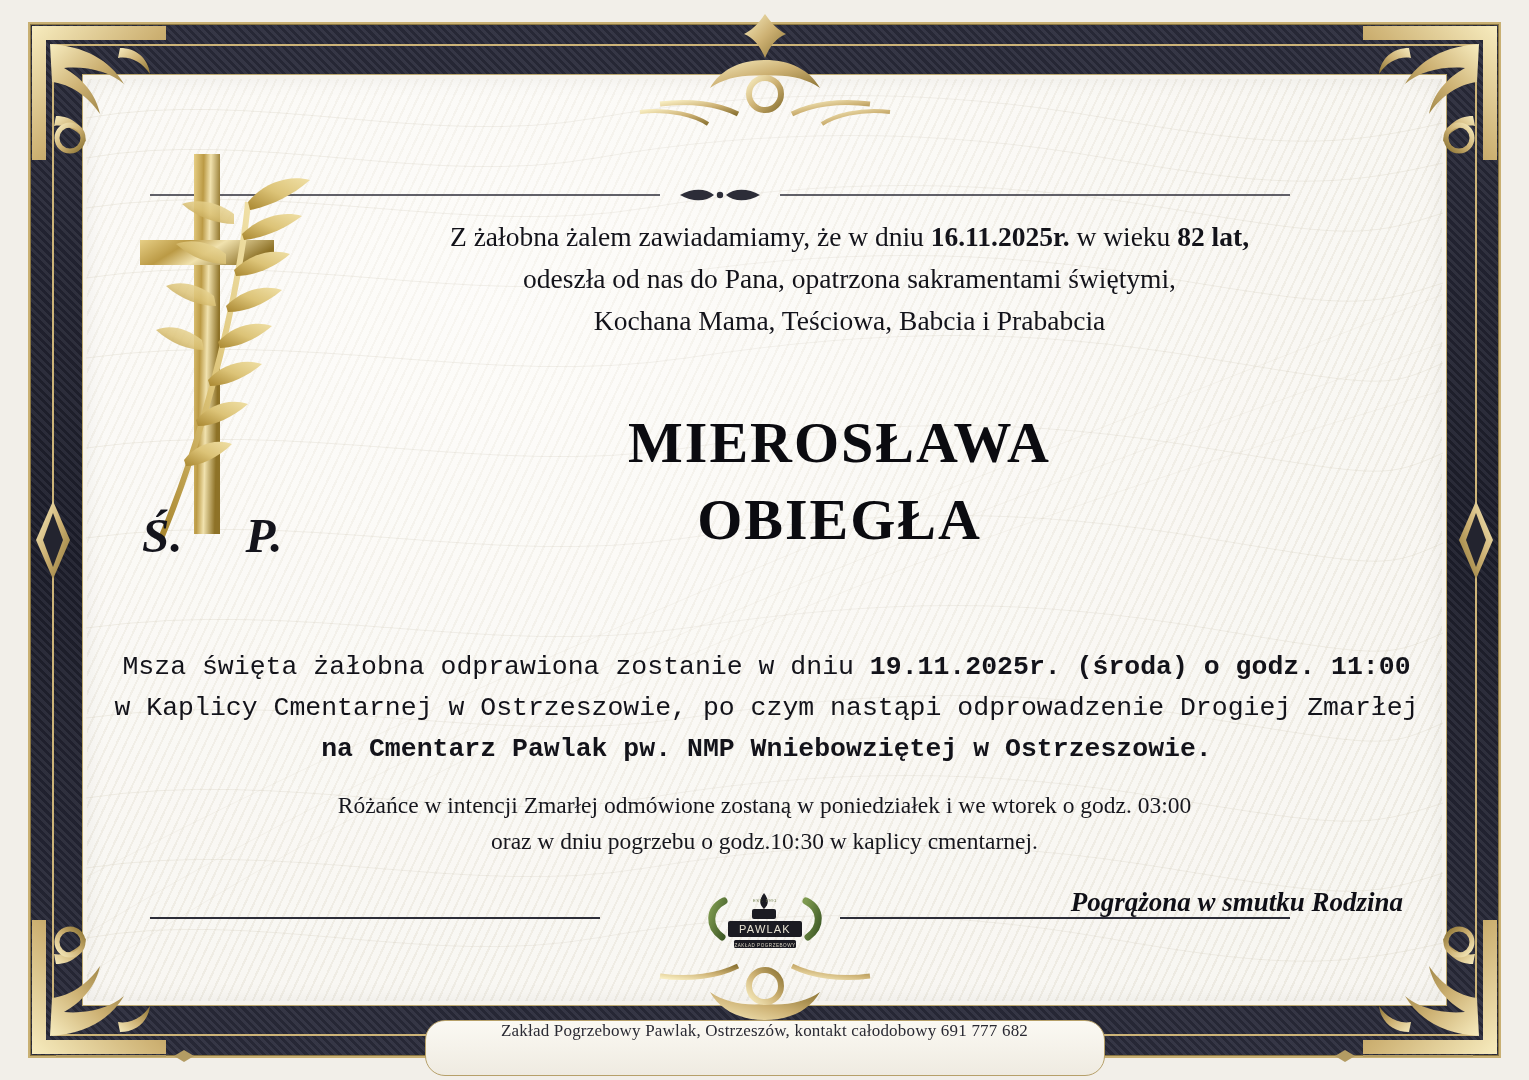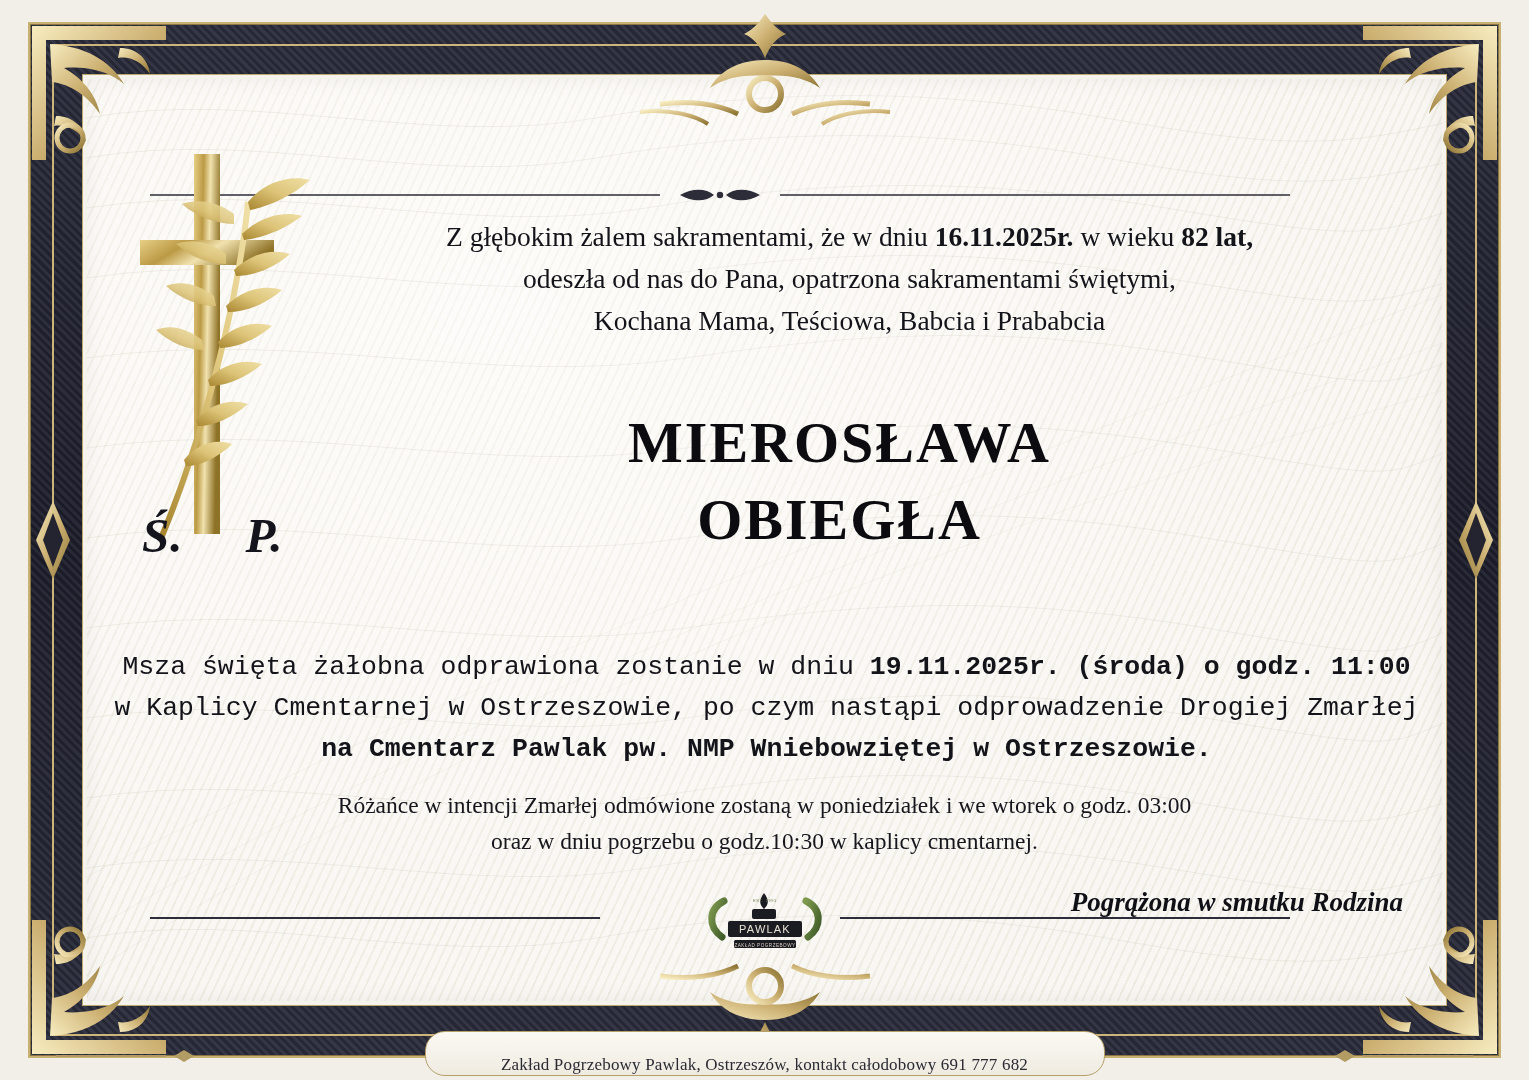--- a/index.html
+++ b/index.html
@@ -163,25 +163,25 @@
 
   .divider-bottom {
     position: absolute; left: 40px; right: 40px; bottom: 62px; height: 16px;
   }
 
   
   .footer-plaque {
     position: absolute;
     left: 50%; transform: translateX(-50%);
     bottom: 4px;
-    width: 680px; height: 45px;
+    width: 680px; height: 56px;
     border: 1px solid #b6a069;
     border-radius: 20px / 20px;
     background: linear-gradient(180deg,#fbf9f3,#efebe1);
-    display: flex; align-items: flex-end; justify-content: center;
+    display: flex; align-items: flex-start; justify-content: center;
   }
   .footer-plaque span {
     font-size: 17px;
     color: #2a2a33;
     letter-spacing: .2px;
   }
   .plaque-rail-left, .plaque-rail-right {
     position: absolute; bottom: 14px; height: 20px; width: 150px;
   }
   .plaque-rail-left  { left: 56px; }
@@ -340,21 +340,21 @@
         <path d="M80 196 C 64 184, 48 180, 34 186 C 50 200, 66 206, 82 206 Z" opacity="0.85"></path>
       </g>
     </svg>
 
     <div class="sp">
       <span>Ś.</span><span class="gap"></span><span>P.</span>
     </div>
 
     <div class="lead">
       <div>
-        <span>Z głębokim żalem sakramentami, że w dniu </span><b>16.11.2025r.</b><span> w wieku </span><b>82 lat,</b>
+        <span>Z żałobna żalem zawiadamiamy, że w dniu </span><b>16.11.2025r.</b><span> w wieku </span><b>82 lat,</b>
       </div>
       <div>odeszła od nas do Pana, opatrzona sakramentami świętymi,</div>
       <div>Kochana Mama, Teściowa, Babcia i Prababcia</div>
     </div>
 
     <div class="name">
       <div>MIEROSŁAWA</div>
       <div>OBIEGŁA</div>
     </div>
 

